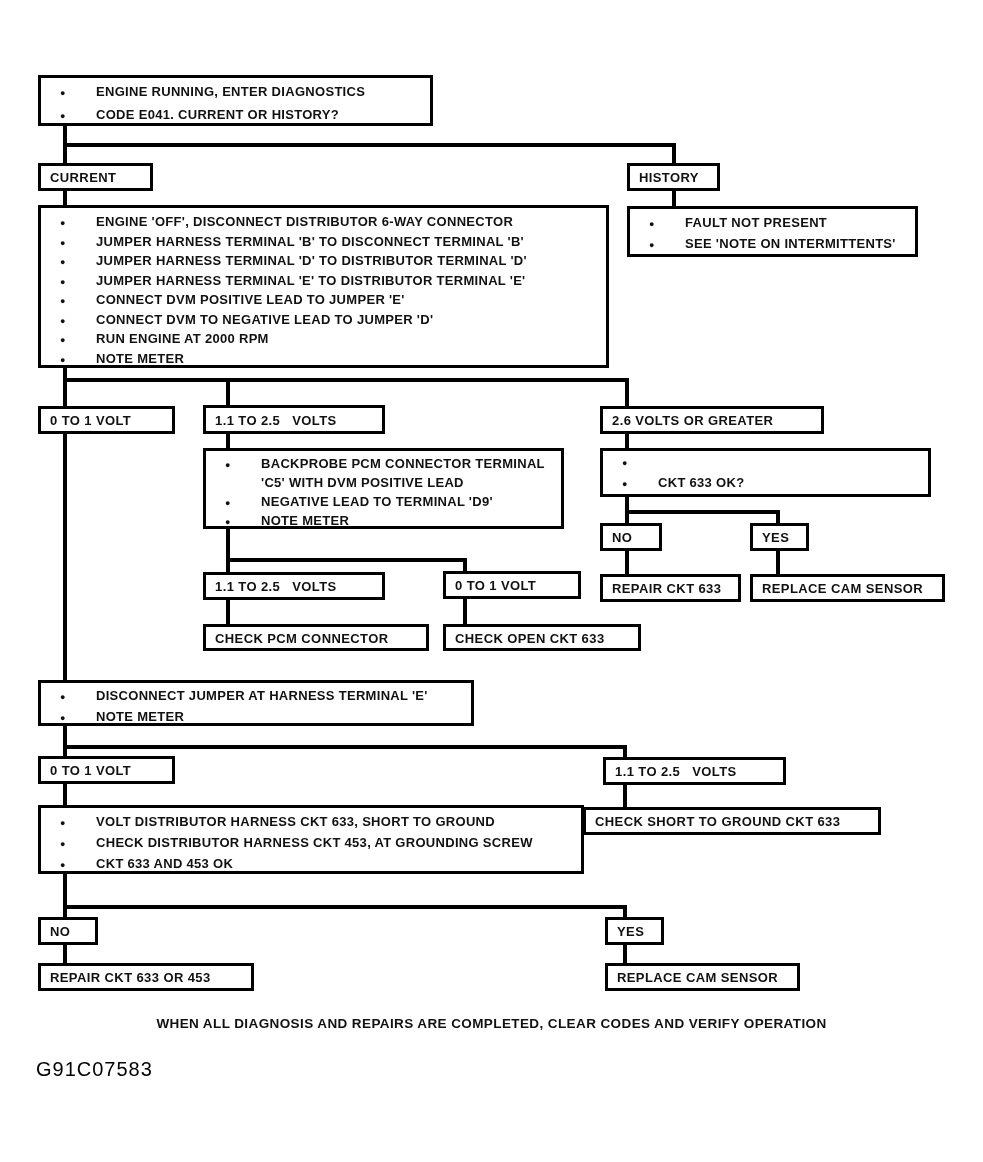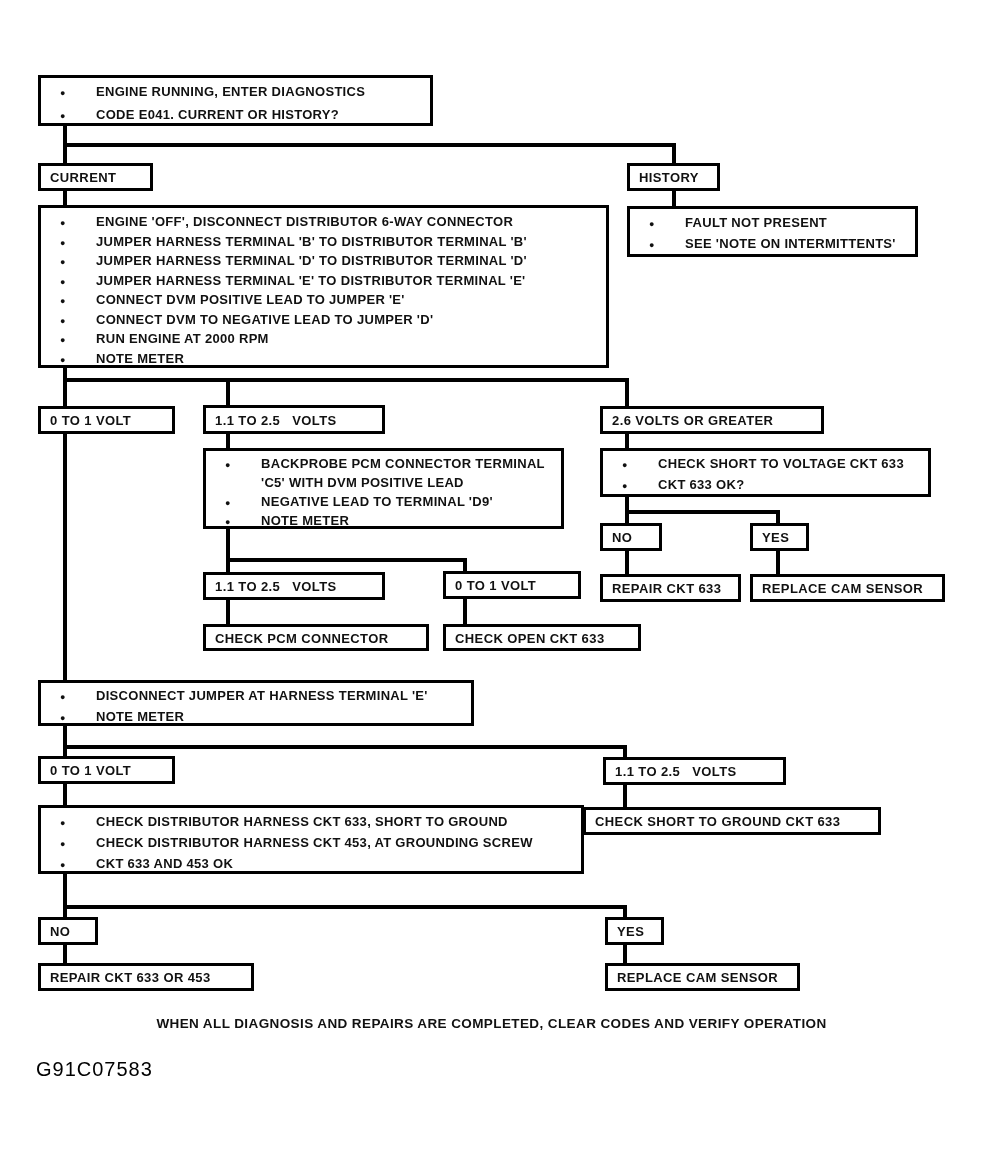--- a/index.html
+++ b/index.html
@@ -104,21 +104,21 @@
     </div>
   </div>
 
   <div class="node bullet-node lh185" style="left:38px;top:205px;width:571px;height:163px;padding-top:5px">
     <div class="bline">
         <span class="bdot">●</span>
         <span class="btxt">ENGINE 'OFF', DISCONNECT DISTRIBUTOR 6-WAY CONNECTOR</span>
       </div>
     <div class="bline">
         <span class="bdot">●</span>
-        <span class="btxt">JUMPER HARNESS TERMINAL 'B' TO DISTRIBUTOR TERMINAL 'B'</span>
+        <span class="btxt">JUMPER HARNESS TERMINAL 'B' TO DISCONNECT TERMINAL 'B'</span>
       </div>
     <div class="bline">
         <span class="bdot">●</span>
         <span class="btxt">JUMPER HARNESS TERMINAL 'D' TO DISTRIBUTOR TERMINAL 'D'</span>
       </div>
     <div class="bline">
         <span class="bdot">●</span>
         <span class="btxt">JUMPER HARNESS TERMINAL 'E' TO DISTRIBUTOR TERMINAL 'E'</span>
       </div>
     <div class="bline">
@@ -164,21 +164,20 @@
       </div>
     <div class="bline">
         <span class="bdot">●</span>
         <span class="btxt">NOTE METER</span>
       </div>
   </div>
 
   <div class="node bullet-node lh19" style="left:600px;top:448px;width:331px;height:49px;padding-top:3px">
     <div class="bline">
         <span class="bdot">●</span>
-        <span class="btxt">CHECK SHORT TO VOLTAGE CKT 633</span>
       </div>
     <div class="bline">
         <span class="bdot">●</span>
         <span class="btxt">CKT 633 OK?</span>
       </div>
   </div>
 
   <div class="node label-node" style="left:600px;top:523px;width:62px;height:28px">
     <span>NO</span>
   </div>
@@ -222,21 +221,21 @@
   <div class="node label-node" style="left:603px;top:757px;width:183px;height:28px">
     <span>1.1 TO 2.5   VOLTS</span>
   </div>
   <div class="node label-node" style="left:583px;top:807px;width:298px;height:28px">
     <span>CHECK SHORT TO GROUND CKT 633</span>
   </div>
 
   <div class="node bullet-node lh19" style="left:38px;top:805px;width:546px;height:69px;padding-top:4px">
     <div class="bline">
         <span class="bdot">●</span>
-        <span class="btxt">CHECK DISTRIBUTOR HARNESS CKT 633, SHORT TO GROUND</span>
+        <span class="btxt">VOLT DISTRIBUTOR HARNESS CKT 633, SHORT TO GROUND</span>
       </div>
     <div class="bline">
         <span class="bdot">●</span>
         <span class="btxt">CHECK DISTRIBUTOR HARNESS CKT 453, AT GROUNDING SCREW</span>
       </div>
     <div class="bline">
         <span class="bdot">●</span>
         <span class="btxt">CKT 633 AND 453 OK</span>
       </div>
   </div>

